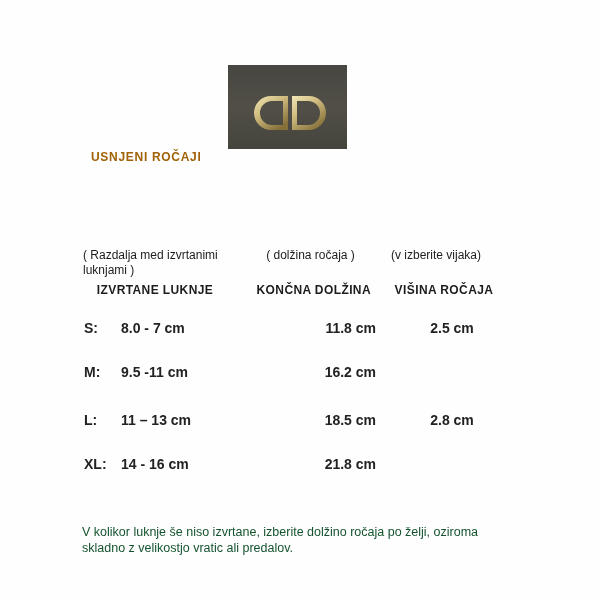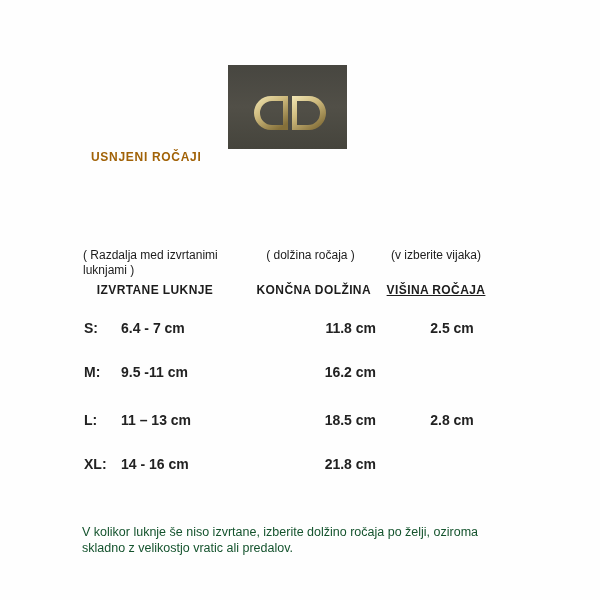--- a/index.html
+++ b/index.html
@@ -42,21 +42,21 @@
     font-size: 12px;
     font-weight: bold;
     letter-spacing: 0.4px;
     text-align: center;
     color: #1c1c1c;
     white-space: nowrap;
     margin-top: 44px;
   }
   .col1-head { left: 60px;  width: 190px; }
   .col2-head { left: 250px; width: 121px; text-align: right; }
-  .col3-head { left: 375px; width: 122px; text-decoration: underline; }
+  .col3-head { left: 383px; width: 122px; }
 
   .col-sub {
     position: absolute;
     top: 248px;
     font-size: 12px;
     font-weight: normal;
     line-height: 14.5px;
     color: #1c1c1c;
   }
   .col1-sub { left: 83px;  width: 172px; text-align: left; }
@@ -121,21 +121,21 @@
   <div class="col-head col1-head">IZVRTANE LUKNJE</div>
   <div class="col-head col2-head">KONČNA DOLŽINA</div>
   <div class="col-head col3-head">VIŠINA ROČAJA</div>
 
   <div class="col-sub col1-sub">( Razdalja med izvrtanimi luknjami )</div>
   <div class="col-sub col2-sub">( dolžina ročaja )</div>
   <div class="col-sub col3-sub">(v izberite vijaka)</div>
 
   <div class="t-row row-s">
     <span class="c-size">S:</span>
-    <span class="c-holes">6.4 - 7 cm</span>
+    <span class="c-holes">8.0 - 7 cm</span>
     <span class="c-length">11.8 cm</span>
     <span class="c-height">2.5 cm</span>
   </div>
   <div class="t-row row-m">
     <span class="c-size">M:</span>
     <span class="c-holes">9.5 -11 cm</span>
     <span class="c-length">16.2 cm</span>
   </div>
   <div class="t-row row-l">
     <span class="c-size">L:</span>

